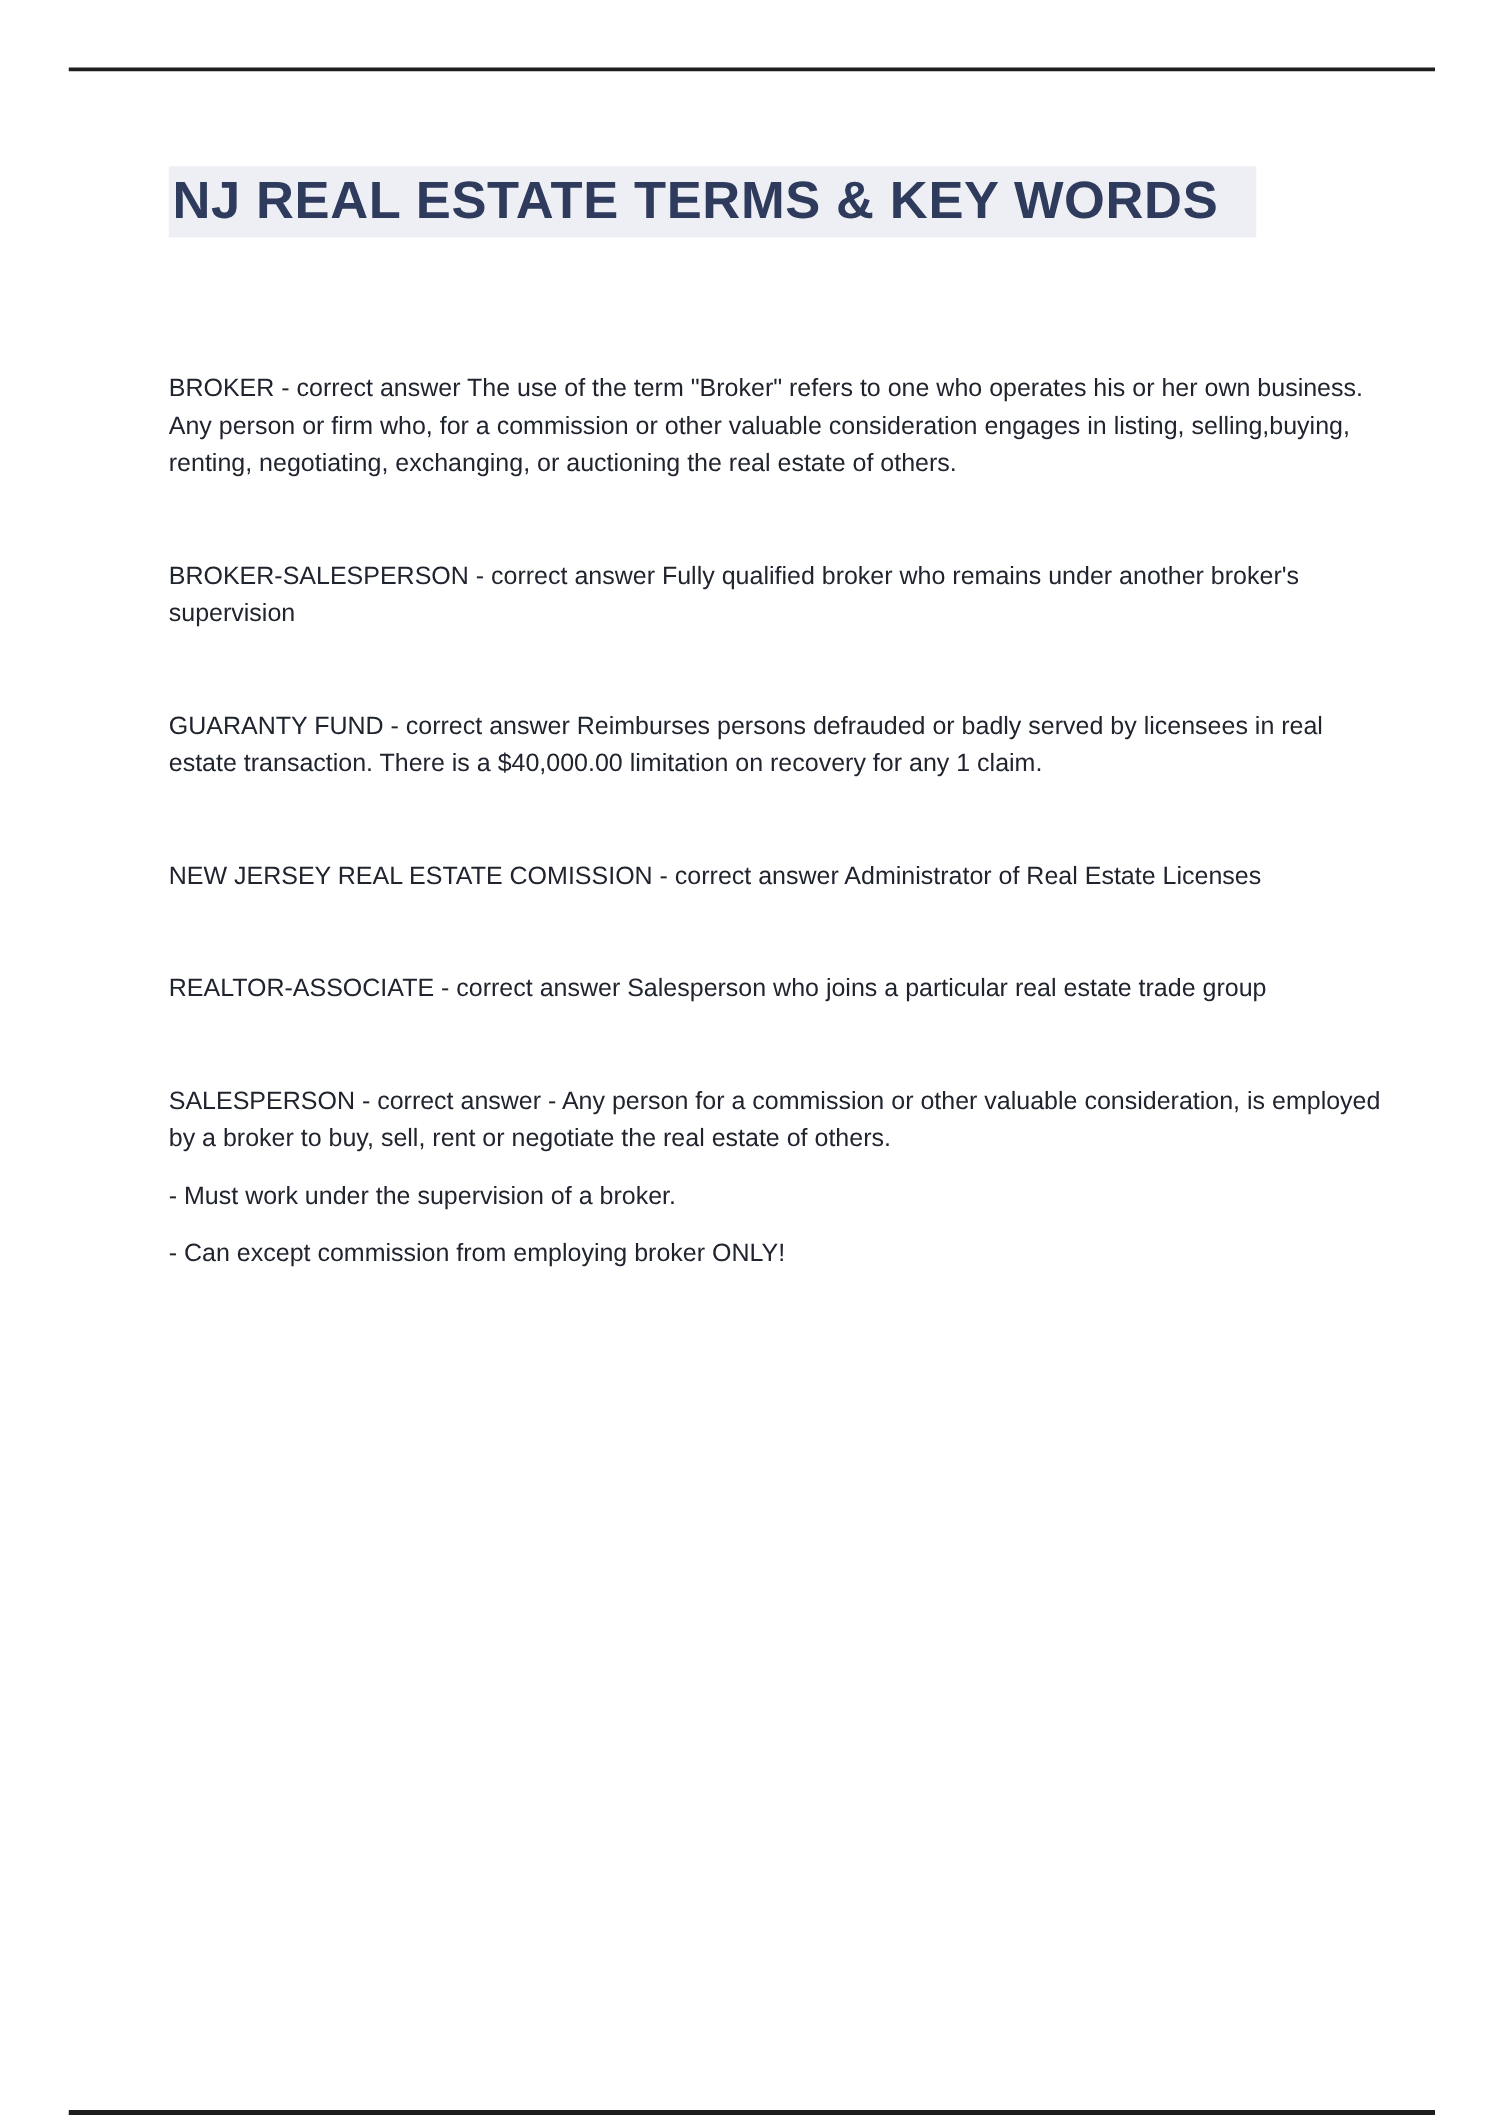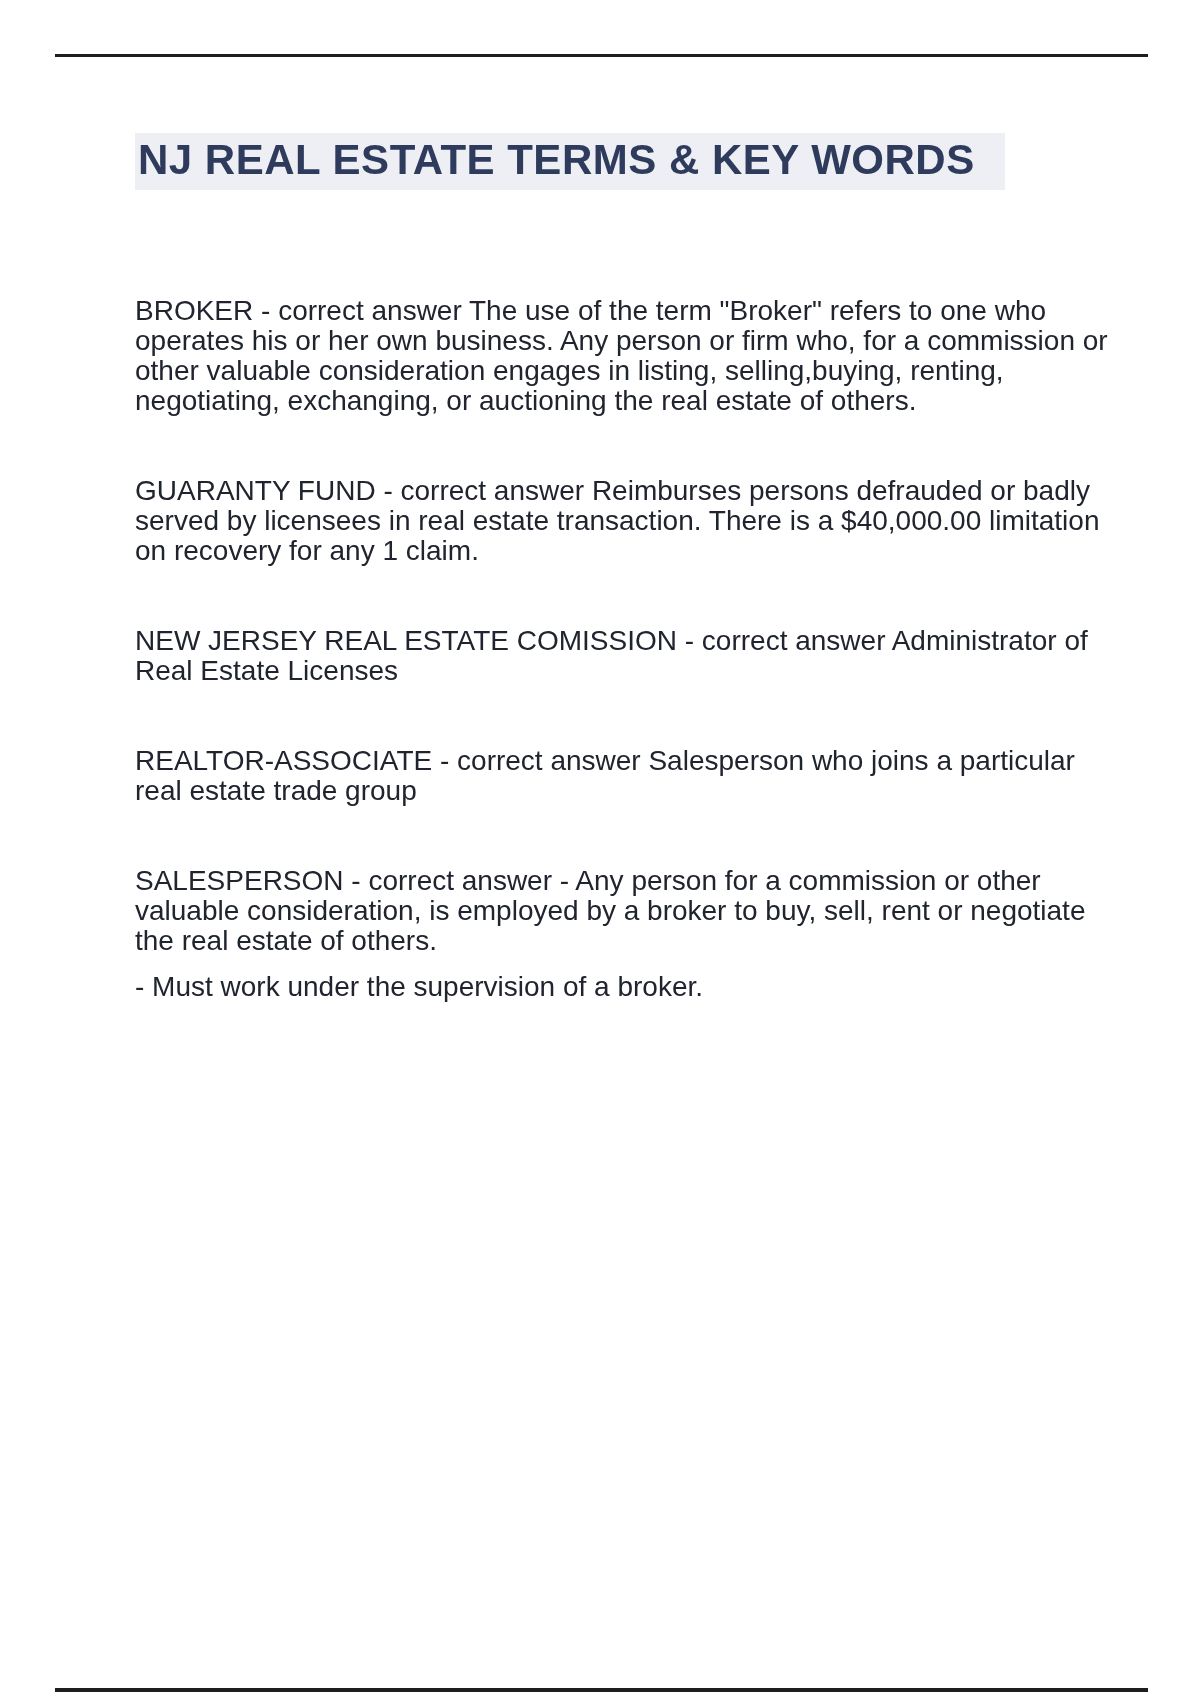--- a/index.html
+++ b/index.html
@@ -44,58 +44,62 @@
   }
   .terms {
     margin-top: 106px;
   }
   .entry {
     margin: 0 0 60px 0;
   }
   .entry p {
     margin: 0 0 16px 0;
     color: #20242e;
-    font-size: 28px;
+    font-size: 20px;
     line-height: 30px;
   }
   .entry p:last-child {
     margin-bottom: 0;
   }
 </style>
 </head>
 <body>
 
 <div class="page">
   <div class="rule top"></div>
 
   <main class="content">
     <h1 class="title">NJ REAL ESTATE TERMS &amp; KEY WORDS</h1>
 
     <section class="terms">
       <article class="entry">
         <p>BROKER - correct answer The use of the term "Broker" refers to one who operates his or her own business. Any person or firm who, for a commission or other valuable consideration engages in listing, selling,buying, renting, negotiating, exchanging, or auctioning the real estate of others.</p>
       </article>
 
+      <article class="entry">
+        <p>BROKER-SALESPERSON - correct answer Fully qualified broker who remains under another broker's supervision</p>
+      </article>
 
 
       <article class="entry">
         <p>GUARANTY FUND - correct answer Reimburses persons defrauded or badly served by licensees in real estate transaction. There is a $40,000.00 limitation on recovery for any 1 claim.</p>
       </article>
 
       <article class="entry">
         <p>NEW JERSEY REAL ESTATE COMISSION - correct answer Administrator of Real Estate Licenses</p>
       </article>
 
 
       <article class="entry">
         <p>REALTOR-ASSOCIATE - correct answer Salesperson who joins a particular real estate trade group</p>
       </article>
 
       <article class="entry">
         <p>SALESPERSON - correct answer - Any person for a commission or other valuable consideration, is employed by a broker to buy, sell, rent or negotiate the real estate of others.</p>
         <p>- Must work under the supervision of a broker.</p>
+        <p>- Can except commission from employing broker ONLY!</p>
       </article>
 
     </section>
   </main>
 
   <div class="rule bottom"></div>
 </div>
 
 </body></html>

